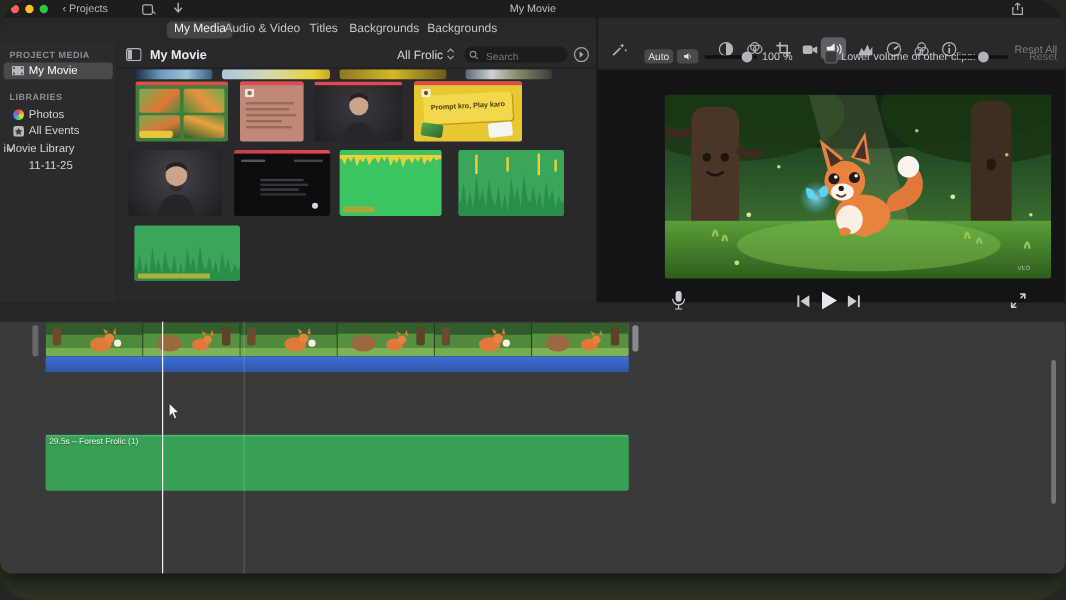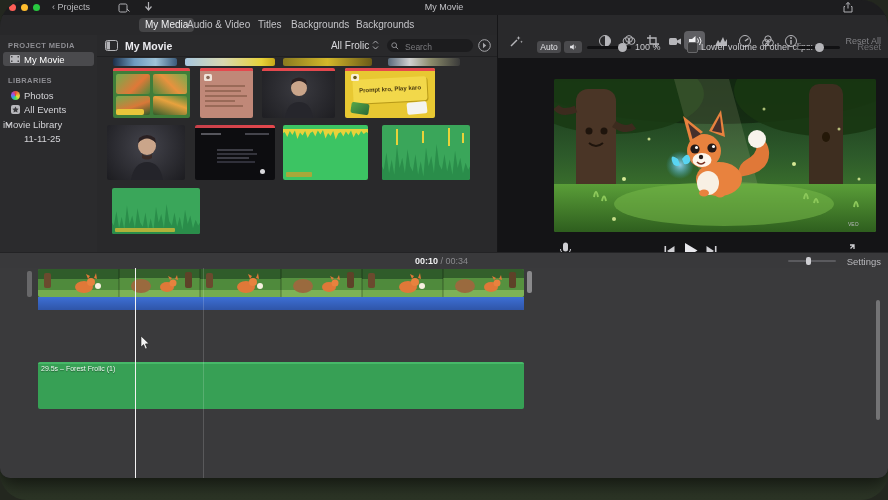--- a/index.html
+++ b/index.html
@@ -410,31 +410,20 @@
         <svg class="abs" style="left:208px;top:188px;color:#cfcfd3" width="11" height="10" viewBox="0 0 11 10">
             <path d="M0.5 0 L8 5 L0.5 10 Z" fill="currentColor"></path>
             <rect x="8.9" y="0" width="1.6" height="10" fill="currentColor"></rect>
           </svg>
         <svg class="abs" style="left:344px;top:186px;color:#cfcfd3" width="13" height="13" viewBox="0 0 13 13">
             <path d="M8 1 h4 v4 M12.2 0.8 L8.5 4.5 M5 12 h-4 v-4 M0.8 12.2 L4.5 8.5" stroke="currentColor" fill="none" stroke-width="1.3"></path>
           </svg>
       </div>
     </div>
 
-    <div class="tl-toolbar">
-      <div class="abs" style="left:415px;top:3px;font-size:9px">
-        <span style="color:#f0f0f2;font-weight:bold">00:10</span>
-        <span style="color:#8a8a8e">/</span>
-        <span style="color:#8a8a8e">00:34</span>
-      </div>
-      <div class="abs" style="left:788px;top:7px;width:48px;height:2px;background:#5a5a5e;border-radius:1px">
-        <div class="abs" style="left:18px;top:-3px;width:5px;height:8px;border-radius:2px;background:#cfcfd3"></div>
-      </div>
-      <div class="abs" style="right:7px;top:3px;font-size:9.5px;color:#b8b8bc">Settings</div>
-    </div>
 
     <div class="timeline">
 
       <div class="abs" style="left:27px;top:3px;width:5px;height:26px;background:#68686a;border-radius:2px"></div>
       <div class="abs" style="left:527px;top:3px;width:5px;height:22px;background:#8a8a8c;border-radius:2px"></div>
 
       <svg class="abs" style="left:38px;top:1px;border-radius:2px" width="486" height="28">
         <use href="#tframe" x="0" width="81" height="28"></use>
           <use href="#tframe2" x="81" width="81" height="28"></use>
         <use href="#tframe" x="162" width="81" height="28"></use>

